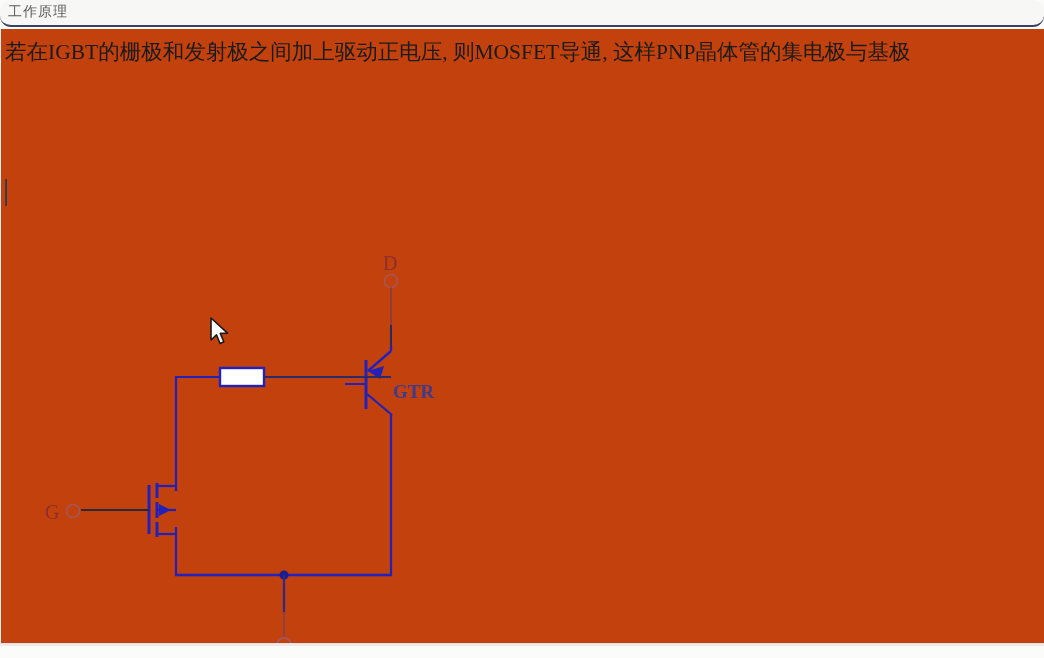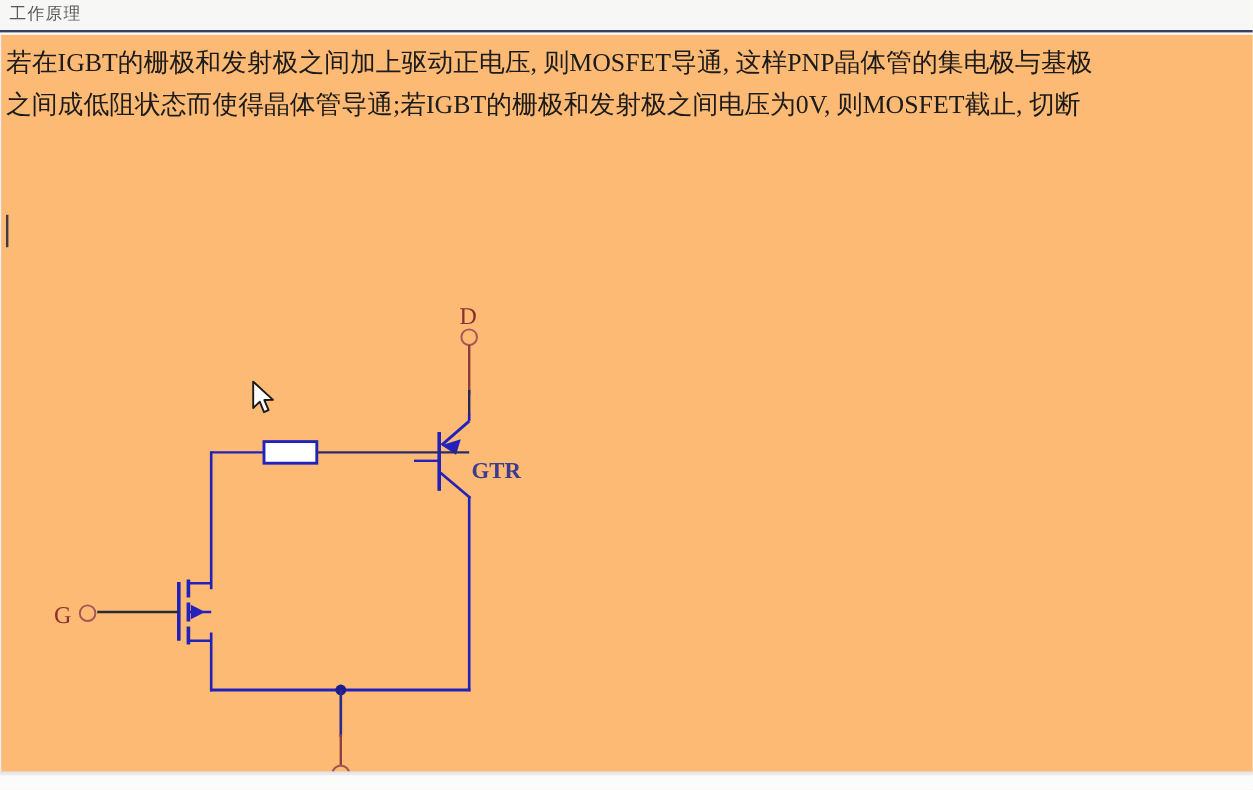--- a/index.html
+++ b/index.html
@@ -25,40 +25,41 @@
   
   #title-bar {
     position: absolute;
     left: 0;
     top: 0;
     width: 1044px;
     height: 27px;
     background: #f7f7f5;
     border-bottom: 2px solid #3a3f63;
     box-sizing: border-box;
+    border-radius: 11px;
   }
   #title-bar .title-text {
     position: absolute;
     left: 8px;
     top: 3px;
     font-family: "Liberation Sans", "DejaVu Sans", sans-serif;
     font-size: 14px;
     color: #5a5a5a;
     letter-spacing: 1px;
     white-space: nowrap;
   }
 
   
   #content {
     position: absolute;
     left: 0;
     top: 29px;
     width: 1044px;
     height: 615px;
-    background: #fdba74;
+    background: #c2410c;
     border-left: 1px solid #f0eef2;
     box-sizing: border-box;
   }
 
   #bottom-edge {
     position: absolute;
     left: 0;
     top: 643px;
     width: 1044px;
     height: 3px;
@@ -118,21 +119,20 @@
 <div id="app">
 
   <div id="title-bar">
     <div class="title-text">工作原理</div>
   </div>
 
   <div id="content">
 
     <div id="paragraph">
       <div class="line">若在IGBT的栅极和发射极之间加上驱动正电压, 则MOSFET导通, 这样PNP晶体管的集电极与基极</div>
-      <div class="line">之间成低阻状态而使得晶体管导通;若IGBT的栅极和发射极之间电压为0V, 则MOSFET截止, 切断</div>
     </div>
 
     <div id="text-caret"></div>
 
     <svg id="circuit" viewBox="0 0 1044 615" width="1044" height="615" xmlns="http://www.w3.org/2000/svg">
 
       <g>
         <circle cx="390" cy="252" r="6.5" fill="none" stroke="#a85555" stroke-width="1.6"></circle>
         <line x1="390" y1="258.5" x2="390" y2="300" stroke="#8e3c3c" stroke-width="2"></line>
         <line x1="390" y1="296" x2="390" y2="316" stroke="#2a2a5a" stroke-width="2"></line>

